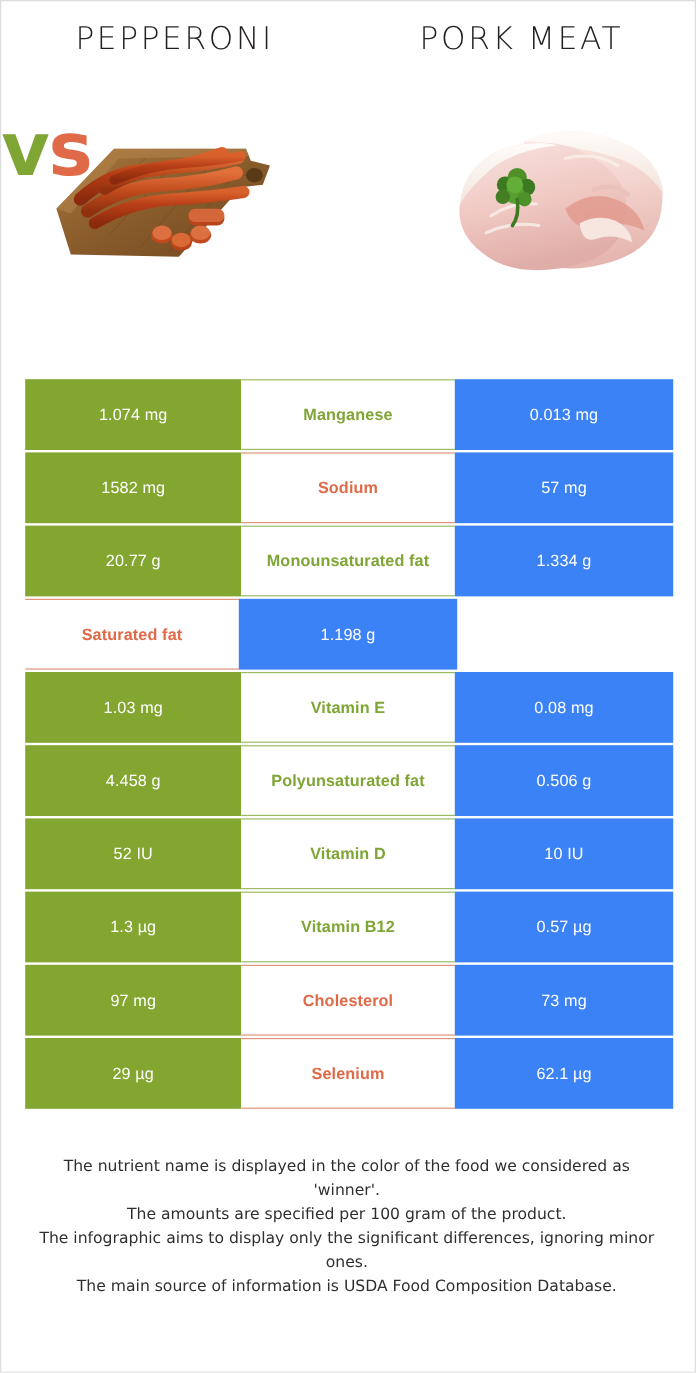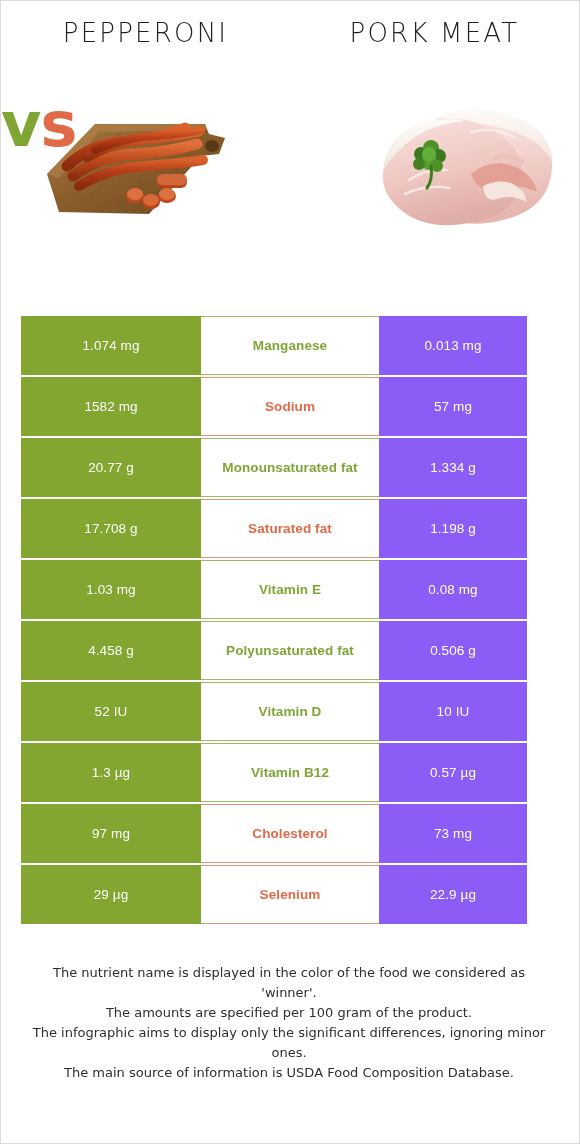--- a/index.html
+++ b/index.html
@@ -96,22 +96,22 @@
     color: #ffffff;
   }
   .cell-mid {
     width: 178px;
     background: #ffffff;
     font-weight: 700;
     border-top: 1px solid transparent;
     border-bottom: 1px solid transparent;
   }
   .cell-right {
-    width: 148px;
-    background: #8b5cf6;
+    width: 182px;
+    background: #3b82f6;
     color: #ffffff;
   }
   .mid-green  { color: #7FA535; border-top-color: #9DBB63; border-bottom-color: #9DBB63; }
   .mid-orange { color: #E06A47; border-top-color: #E09377; border-bottom-color: #E09377; }
 
   
   .footer {
     position: absolute;
     left: 0; right: 2px;
     top: 962px;
@@ -263,21 +263,20 @@
       <div class="cell cell-right">57 mg</div>
     </div>
 
     <div class="row">
       <div class="cell cell-left">20.77 g</div>
       <div class="cell cell-mid mid-green">Monounsaturated fat</div>
       <div class="cell cell-right">1.334 g</div>
     </div>
 
     <div class="row">
-      <div class="cell cell-left">17.708 g</div>
       <div class="cell cell-mid mid-orange">Saturated fat</div>
       <div class="cell cell-right">1.198 g</div>
     </div>
 
     <div class="row">
       <div class="cell cell-left">1.03 mg</div>
       <div class="cell cell-mid mid-green">Vitamin E</div>
       <div class="cell cell-right">0.08 mg</div>
     </div>
 
@@ -301,21 +300,21 @@
 
     <div class="row">
       <div class="cell cell-left">97 mg</div>
       <div class="cell cell-mid mid-orange">Cholesterol</div>
       <div class="cell cell-right">73 mg</div>
     </div>
 
     <div class="row">
       <div class="cell cell-left">29 µg</div>
       <div class="cell cell-mid mid-orange">Selenium</div>
-      <div class="cell cell-right">22.9 µg</div>
+      <div class="cell cell-right">62.1 µg</div>
     </div>
 
   </div>
 
   <div class="footer">
     <p>The nutrient name is displayed in the color of the food we considered as</p>
     <p>'winner'.</p>
     <p>The amounts are specified per 100 gram of the product.</p>
     <p>The infographic aims to display only the significant differences, ignoring minor</p>
     <p>ones.</p>

